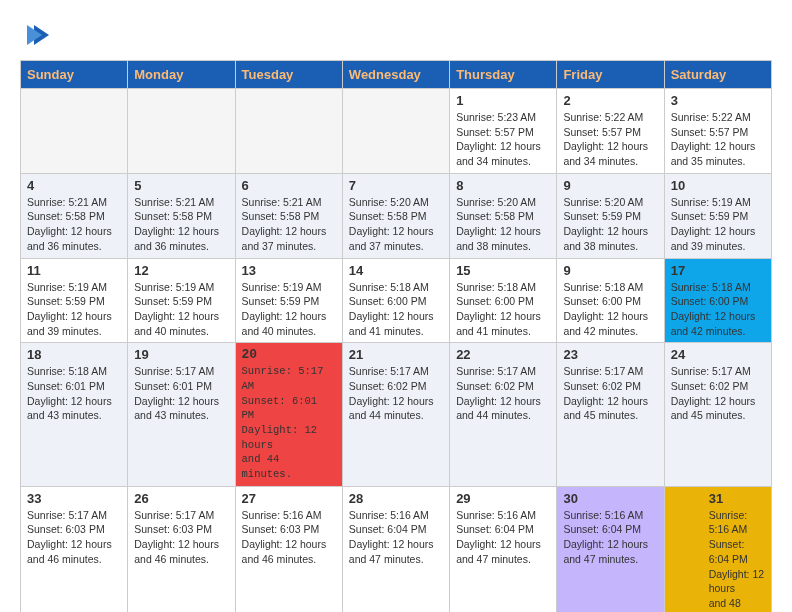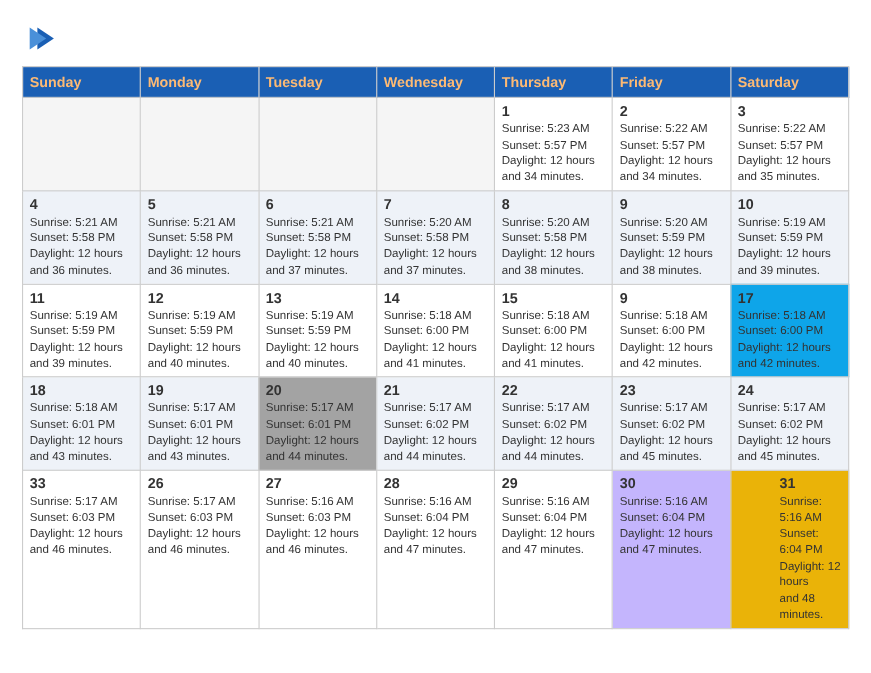--- a/index.html
+++ b/index.html
@@ -199,21 +199,21 @@
       </tr>
       <tr>
         <td style="background-color: rgb(238, 242, 248);">
           <span class="day-number">18</span>
           <div class="day-info"><span>Sunrise: 5:18 AM</span><br><span>Sunset: 6:01 PM</span><br><span>Daylight: 12 hours</span><br><span>and 43 minutes.</span></div>
         </td>
         <td style="background-color: rgb(238, 242, 248);">
           <span class="day-number">19</span>
           <div class="day-info"><span>Sunrise: 5:17 AM</span><br><span>Sunset: 6:01 PM</span><br><span>Daylight: 12 hours</span><br><span>and 43 minutes.</span></div>
         </td>
-        <td style="background-color: #a3a3a3;">
+        <td style="background-color: #ef4444; font-family: Liberation Mono, monospace;">
           <span class="day-number">20</span>
           <div class="day-info"><span>Sunrise: 5:17 AM</span><br><span>Sunset: 6:01 PM</span><br><span>Daylight: 12 hours</span><br><span>and 44 minutes.</span></div>
         </td>
         <td style="background-color: rgb(238, 242, 248); margin-top: 12px;">
           <span class="day-number">21</span>
           <div class="day-info"><span>Sunrise: 5:17 AM</span><br><span>Sunset: 6:02 PM</span><br><span>Daylight: 12 hours</span><br><span>and 44 minutes.</span></div>
         </td>
         <td style="background-color: rgb(238, 242, 248);">
           <span class="day-number">22</span>
           <div class="day-info"><span>Sunrise: 5:17 AM</span><br><span>Sunset: 6:02 PM</span><br><span>Daylight: 12 hours</span><br><span>and 44 minutes.</span></div>

